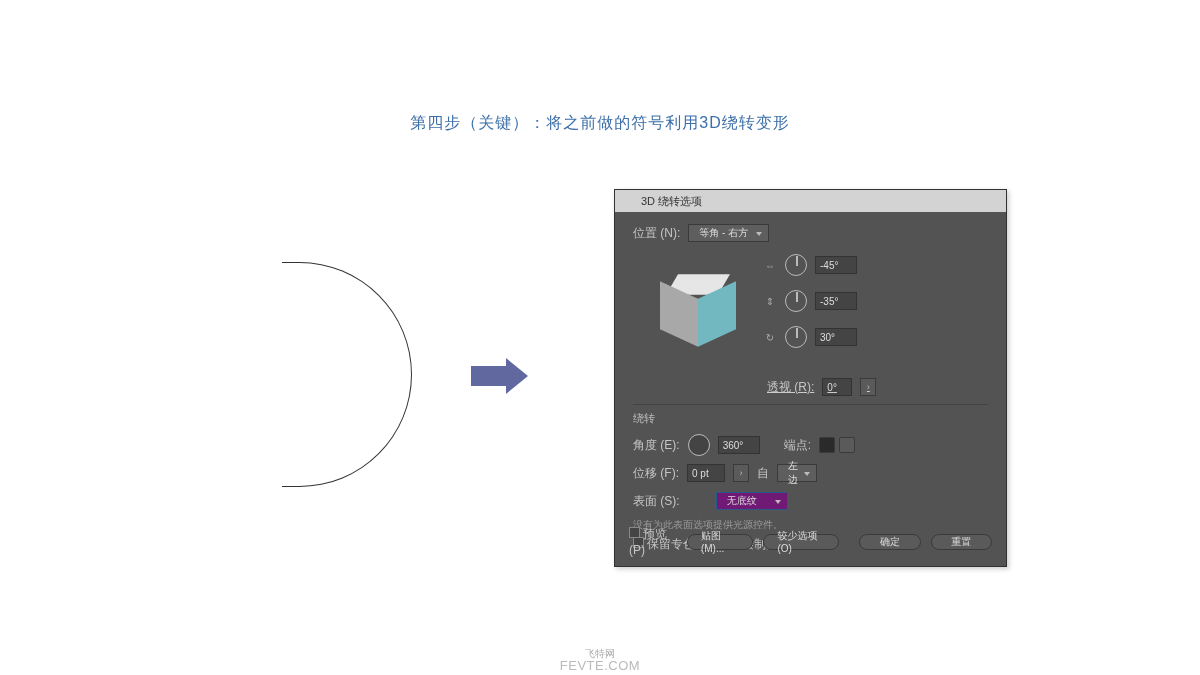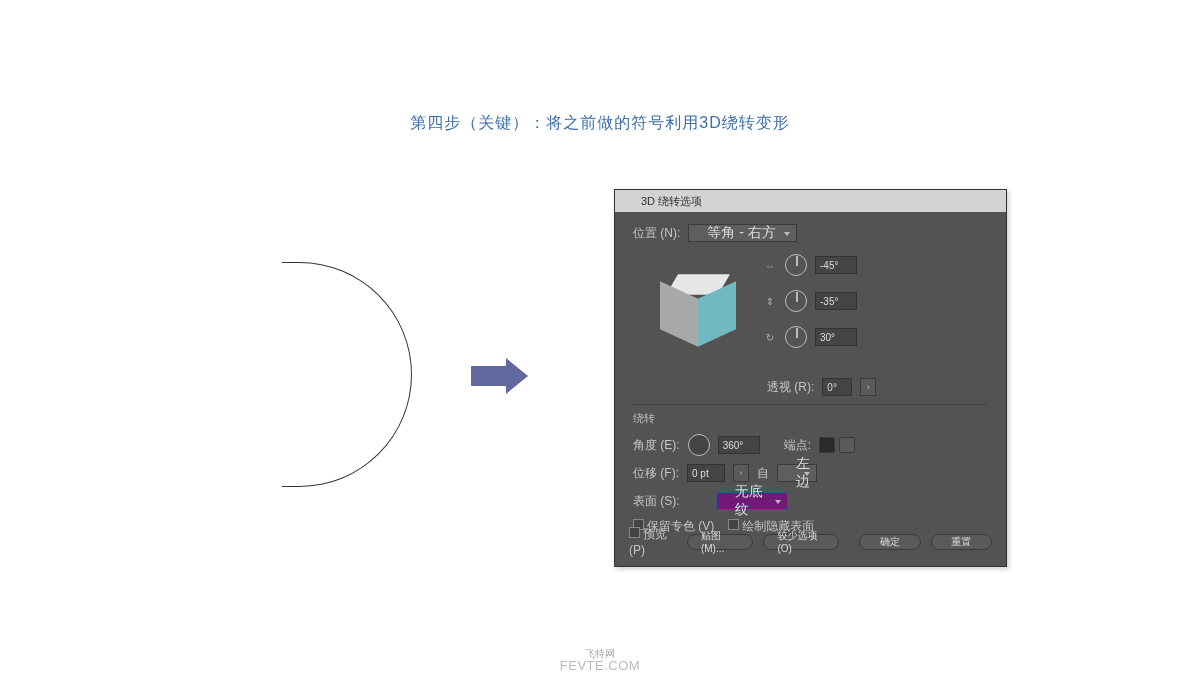--- a/index.html
+++ b/index.html
@@ -71,23 +71,23 @@
       color: #333;
       font-size: 11px;
     }
     .dialog-body { padding: 12px 18px 10px; }
     .row { display: flex; align-items: center; margin-bottom: 6px; gap: 8px; }
     .label { color: #c5c5c5; font-size: 12px; }
     .dropdown {
       background: #5e5e5e;
       border: 1px solid #3a3a3a;
       height: 18px;
-      padding: 0 20px 0 18px;
+      padding: 0 20px 0 10px;
       color: #ddd;
-      font-size: 14px;
+      font-size: 10px;
       display: inline-flex;
       align-items: center;
       position: relative;
     }
     .dropdown::after {
       content: '';
       position: absolute;
       right: 6px;
       top: 7px;
       width: 0; height: 0;
@@ -183,20 +183,21 @@
       padding: 0 4px;
       display: inline-flex;
       align-items: center;
     }
     .persp-row {
       display: flex;
       align-items: center;
       gap: 8px;
       margin-bottom: 8px;
       margin-left: 134px;
+      text-decoration: underline;
     }
     .chevron-btn {
       width: 16px;
       height: 18px;
       background: #5a5a5a;
       border: 1px solid #3a3a3a;
       display: inline-flex;
       align-items: center;
       justify-content: center;
       color: #bbb;
@@ -358,20 +359,21 @@
       <span class="chevron-btn">›</span>
       <span class="label">自</span>
       <span class="dropdown" style="width:40px">左边</span>
     </div>
 
     <div class="lathe-row" style="margin-top:10px">
       <span class="label">表面 (S):</span>
       <span class="dropdown sel">无底纹</span>
     </div>
 
+    <div class="hint">没有为此表面选项提供光源控件。</div>
 
     <div class="cb-row">
       <span><span class="cb"></span><span class="label">保留专色 (V)</span></span>
       <span><span class="cb"></span><span class="label">绘制隐藏表面</span></span>
     </div>
   </div>
 
   <div class="footer">
     <span><span class="cb"></span><span class="label">预览 (P)</span></span>
     <span class="btn">贴图 (M)...</span>

